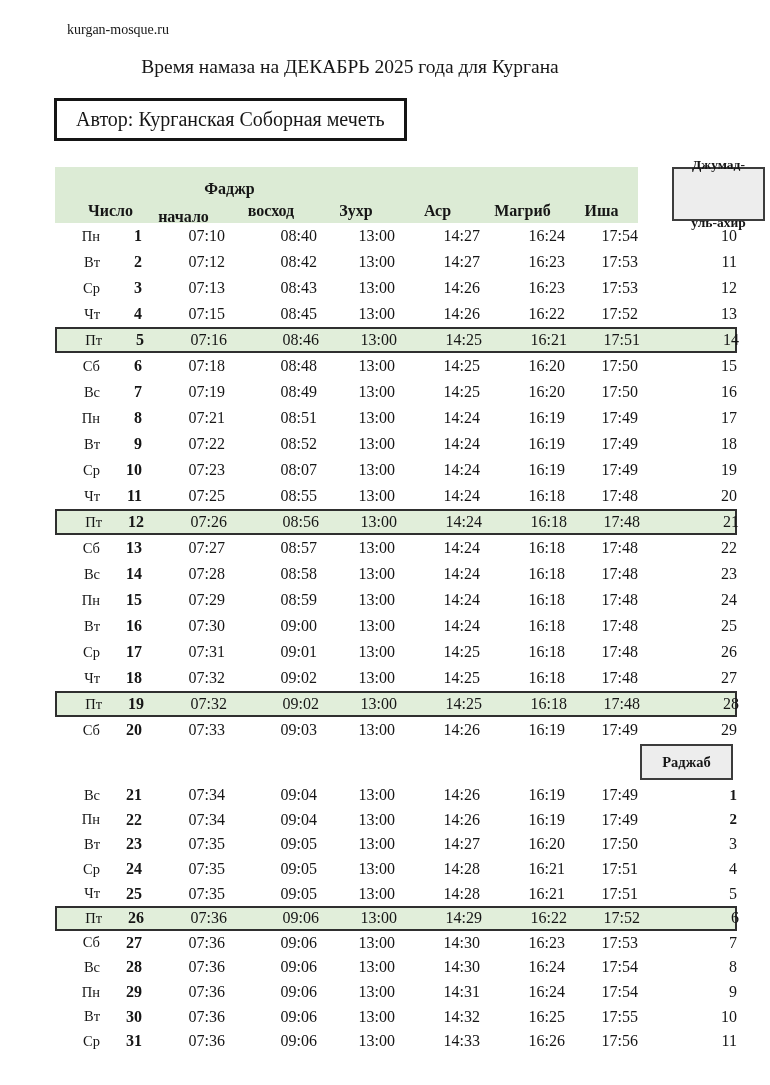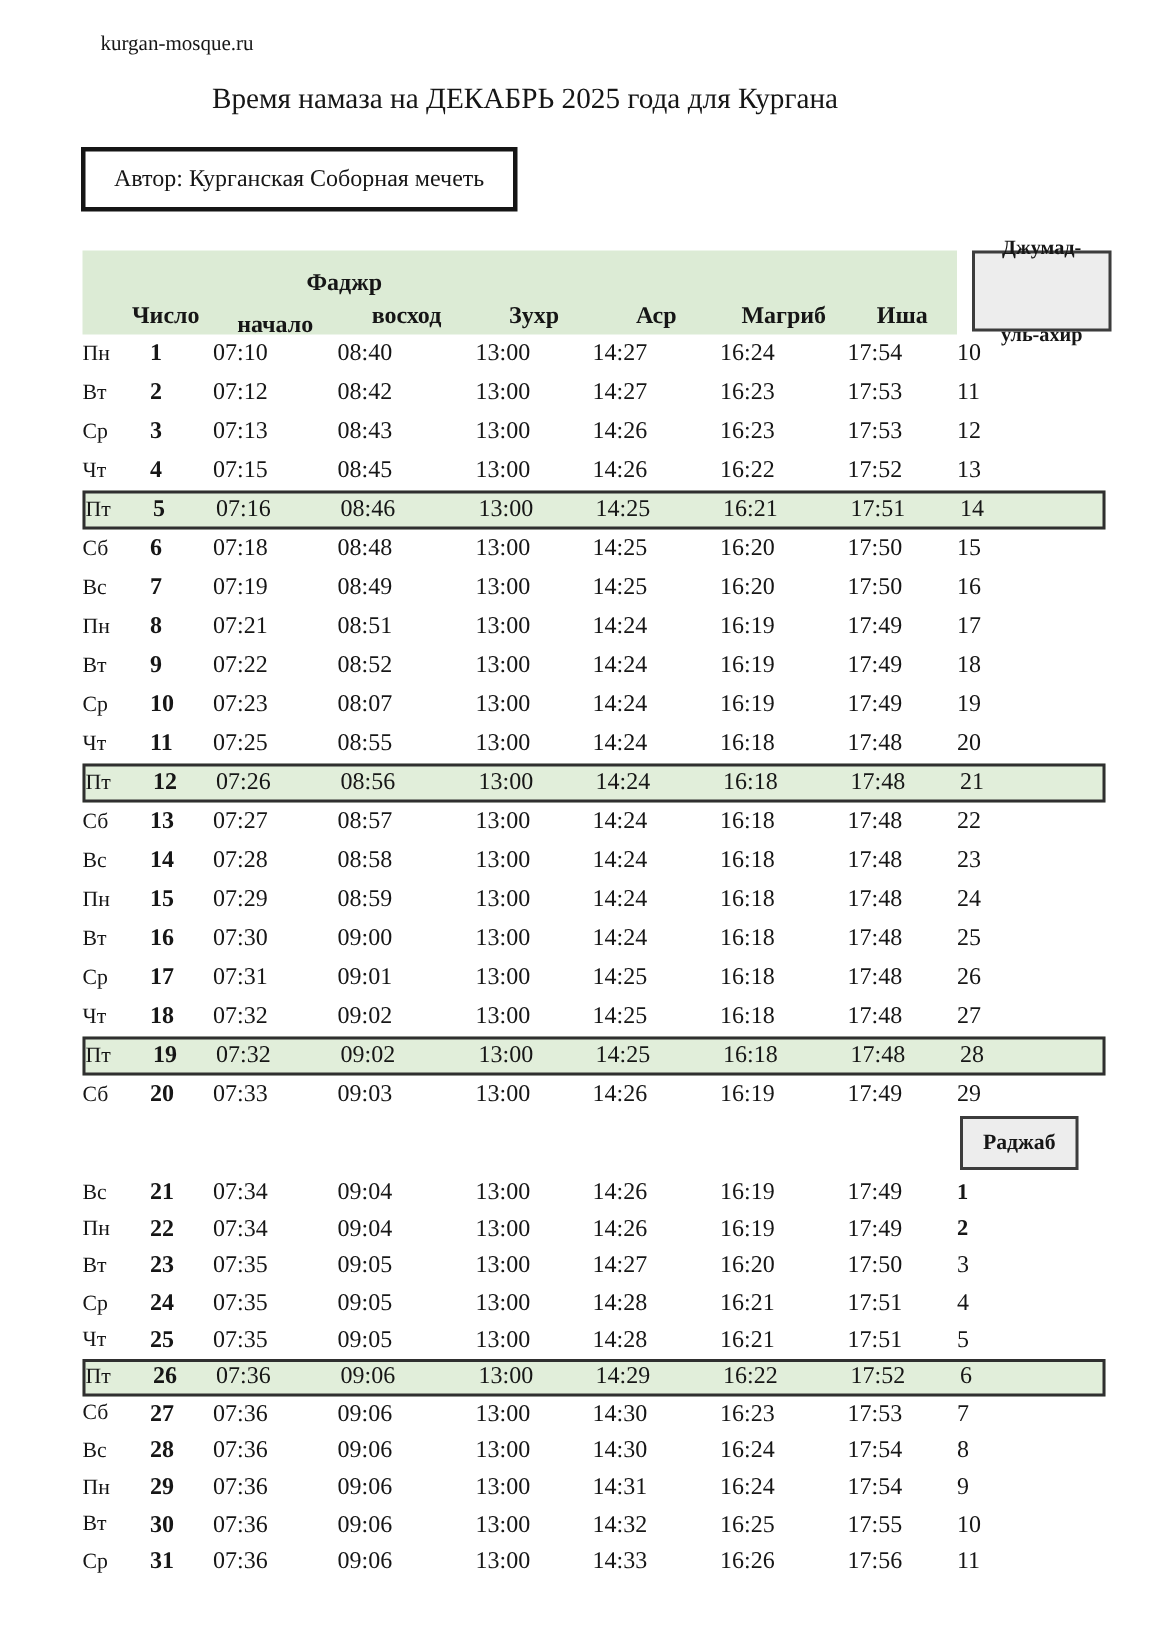--- a/index.html
+++ b/index.html
@@ -18,21 +18,21 @@
 
   .page-title {
     position: absolute; top: 56px; left: 0; width: 700px;
     text-align: center; font-size: 19.5px; font-weight: normal;
   }
 
   .author-box {
     position: absolute; top: 98px; left: 54px; height: 43px;
     border: 3px solid #151515;
     display: flex; align-items: center;
-    padding: 0 19px; font-size: 16px;
+    padding: 0 19px; font-size: 20px;
   }
 
   .ptable { position: absolute; top: 167px; left: 55px; width: 682px; }
 
   .thead {
     position: relative;
     display: grid;
     grid-template-columns: 45px 42px 83px 92px 78px 85px 85px 73px 99px;
     grid-template-rows: 31px 25px;
   }
@@ -59,35 +59,35 @@
   .h-isha   { grid-column: 8; }
 
   .hijri-box {
     background: var(--box-bg, #ededed);
     border: 2.5px solid var(--box-border, #3c3c3c);
     display: flex; flex-direction: column;
     align-items: center; justify-content: center;
     font-weight: bold; text-align: center;
   }
   .box1 {
-    position: absolute; left: 593px; top: 0;
+    position: absolute; left: 617px; top: 0;
     width: 93px; height: 54px;
     font-size: 13.5px; line-height: 1.3; z-index: 1; gap: 40px;
   }
   .gap { position: relative; height: 40px; }
   .box2 {
     position: absolute; left: 585px; top: 1px;
-    width: 79px; height: 36px; font-size: 14.5px;
+    width: 93px; height: 36px; font-size: 14.5px;
   }
 
   .row {
     display: grid;
     grid-template-columns: 45px 42px 83px 92px 78px 85px 85px 73px 99px;
     height: 26px; align-items: center;
-    text-align: left; font-size: 16px;
+    text-align: right; font-size: 16px;
   }
   #rows2 .row { height: 24.6px; }
   .row.friday {
     background: var(--friday-bg, #e1eeda);
     border: 2px solid var(--friday-border, #2f2f2f);
   }
   .cell { display: block; }
   .c-dow { font-size: 14.5px; }
   .c-day { font-weight: bold; }
   .cell.bold { font-weight: bold; font-size: 15px; }

